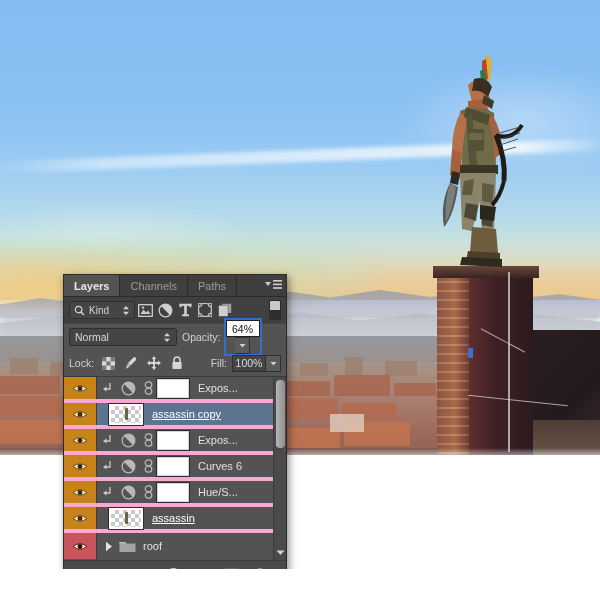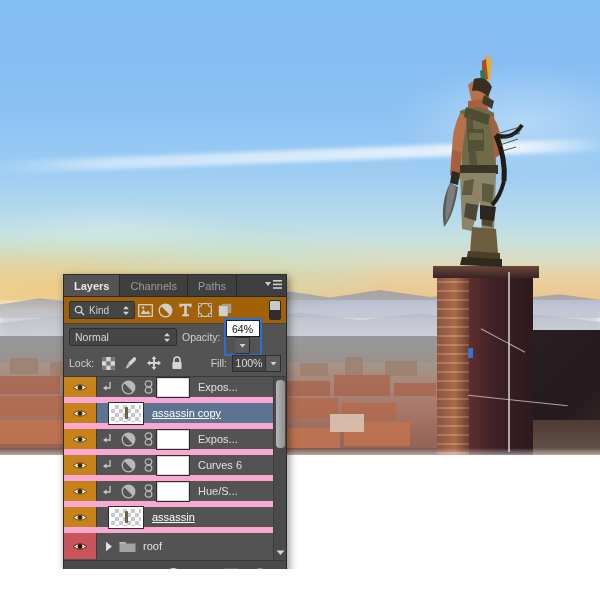--- a/index.html
+++ b/index.html
@@ -116,21 +116,21 @@
     display:flex;align-items:center;padding:0 10px;font-size:11px;color:#9c9c9c;
     border-right:1px solid #2b2b2b;background:#3f3f3f;cursor:default;
   }
   .tab.active{background:#535353;color:#e7e7e7;font-weight:bold;}
   .tabspace{flex:1;background:#3f3f3f;border-right:none;}
   .panelmenu{
     position:absolute;right:4px;top:4px;width:18px;height:13px;cursor:pointer;
   }
 
   .filterbar{
-    height:26px;background:#a16207;display:flex;align-items:center;
+    height:26px;background:#404040;display:flex;align-items:center;
     padding:0 5px;gap:0;border-bottom:1px solid #444;
   }
   .kindbox{
     width:66px;height:18px;background:#454545;border:1px solid #2f2f2f;border-radius:2px;
     display:flex;align-items:center;gap:4px;padding:0 4px;box-sizing:border-box;cursor:pointer;
   }
   .kindlabel{font-size:10px;color:#d2d2d2;}
   .fbicon{width:20px;height:20px;display:flex;align-items:center;justify-content:center;cursor:pointer;}
   .togglepill{
     margin-left:auto;width:10px;height:18px;border-radius:2px;
@@ -165,21 +165,21 @@
     height:26px;background:#535353;display:flex;align-items:center;
     padding:0 5px;gap:5px;border-bottom:1px solid #3a3a3a;
   }
   .lockicon{width:18px;height:18px;display:flex;align-items:center;justify-content:center;cursor:pointer;}
 
   .layerlist{
     position:relative;height:183px;background:#535353;overflow:hidden;
   }
   .row{
     position:relative;height:26px;display:flex;align-items:center;
-    border-bottom:6px solid #f9a8d4;background:#535353;box-sizing:border-box;
+    border-bottom:4px solid #f9a8d4;background:#535353;box-sizing:border-box;
   }
   .row.selected{background:#5d7491;}
   .eyecell{
     width:33px;height:100%;display:flex;align-items:center;justify-content:center;
     background:#c8821a;border-right:1px solid #3c3c3c;box-sizing:border-box;cursor:pointer;
   }
   .eyecell.red{background:#c9545c;}
   .clip{width:20px;display:flex;align-items:center;justify-content:center;}
   .adjicon{width:22px;display:flex;align-items:center;justify-content:center;cursor:pointer;}
   .linkicon{width:18px;display:flex;align-items:center;justify-content:center;cursor:pointer;}

